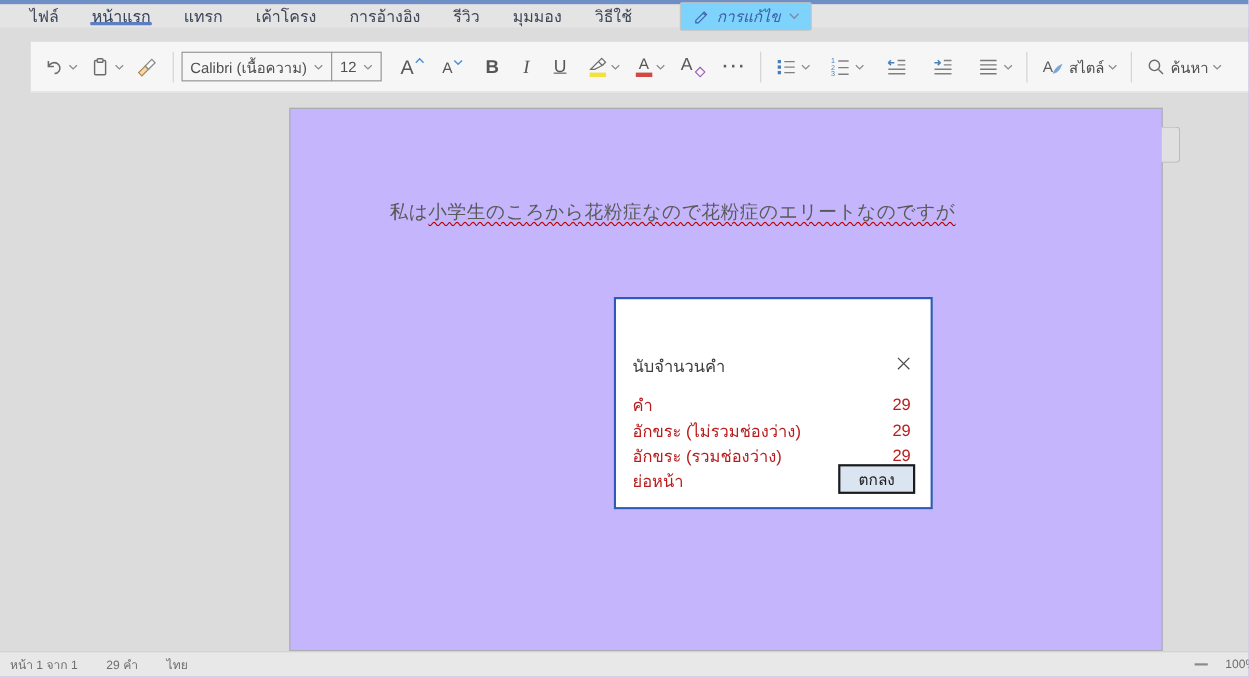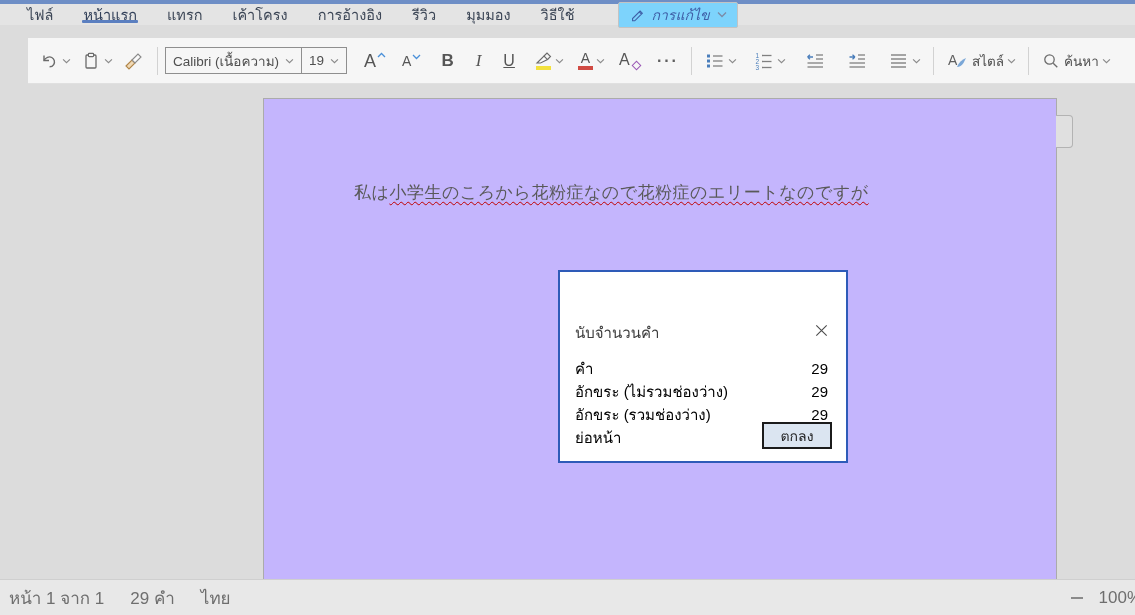--- a/index.html
+++ b/index.html
@@ -84,33 +84,33 @@
     background:#ffffff; border:2px solid #2e5bb8;
   }
   .dialog-head {
     display:flex; justify-content:space-between; align-items:flex-start;
     padding:12px 14px 0 15px;
     margin-top:37px;
   }
   .dialog-title { font-size:15px; color:#3d3d3d; }
   .dlg-close { margin-top:-1px; padding:2px; cursor:default; }
   .dialog-rows { padding:12px 18px 0 15px; }
-  .dlg-row { display:flex; justify-content:space-between; font-size:15px; color:#000000; height:23px; align-items:center; }
+  .dlg-row { display:flex; justify-content:space-between; font-size:15px; color:#b91c1c; height:23px; align-items:center; }
   .ok-btn {
     position:absolute; right:14px; bottom:12px; width:70px; height:27px;
     background:#dbe5f1; border:2px solid #1b1b1b;
     display:flex; align-items:center; justify-content:center;
     font-size:14px; color:#1b1b1b;
   }
   
   .statusbar {
-    position:absolute; left:0; right:0; bottom:0; height:36px;
+    position:absolute; left:0; right:0; bottom:0; height:23px;
     background:#e8e8e8; border-top:1px solid #cfcfcf;
     display:flex; align-items:center; padding:0 9px; gap:26px;
-    font-size:17px; color:#6e6e6e;
+    font-size:11px; color:#6e6e6e;
   }
   .status-right { position:absolute; right:-7px; top:0; height:100%; display:flex; align-items:center; gap:16px; }
   .minus-glyph { width:12px; height:2px; background:#8a8a8a; display:inline-block; }
   svg { display:block; }
 </style>
 </head>
 <body>
 
 <div class="top-strip"></div>
 
@@ -182,21 +182,21 @@
 
   <div class="combo">
     <span>Calibri (เนื้อความ)</span>
     <span>
         <svg width="9" height="6" viewBox="0 0 10 7">
           <polyline points="1,1.5 5,5.5 9,1.5" fill="none" stroke="#8a8a8a" stroke-width="1.3"></polyline>
         </svg>
       </span>
   </div>
   <div class="combo size">
-    <span>19</span>
+    <span>12</span>
     <span>
         <svg width="9" height="6" viewBox="0 0 10 7">
           <polyline points="1,1.5 5,5.5 9,1.5" fill="none" stroke="#8a8a8a" stroke-width="1.3"></polyline>
         </svg>
       </span>
   </div>
 
   <div class="tbtn" style="margin-left:12px">
     <span class="a-caret">
       <span class="glyph" style="font-size:18px">A</span>

